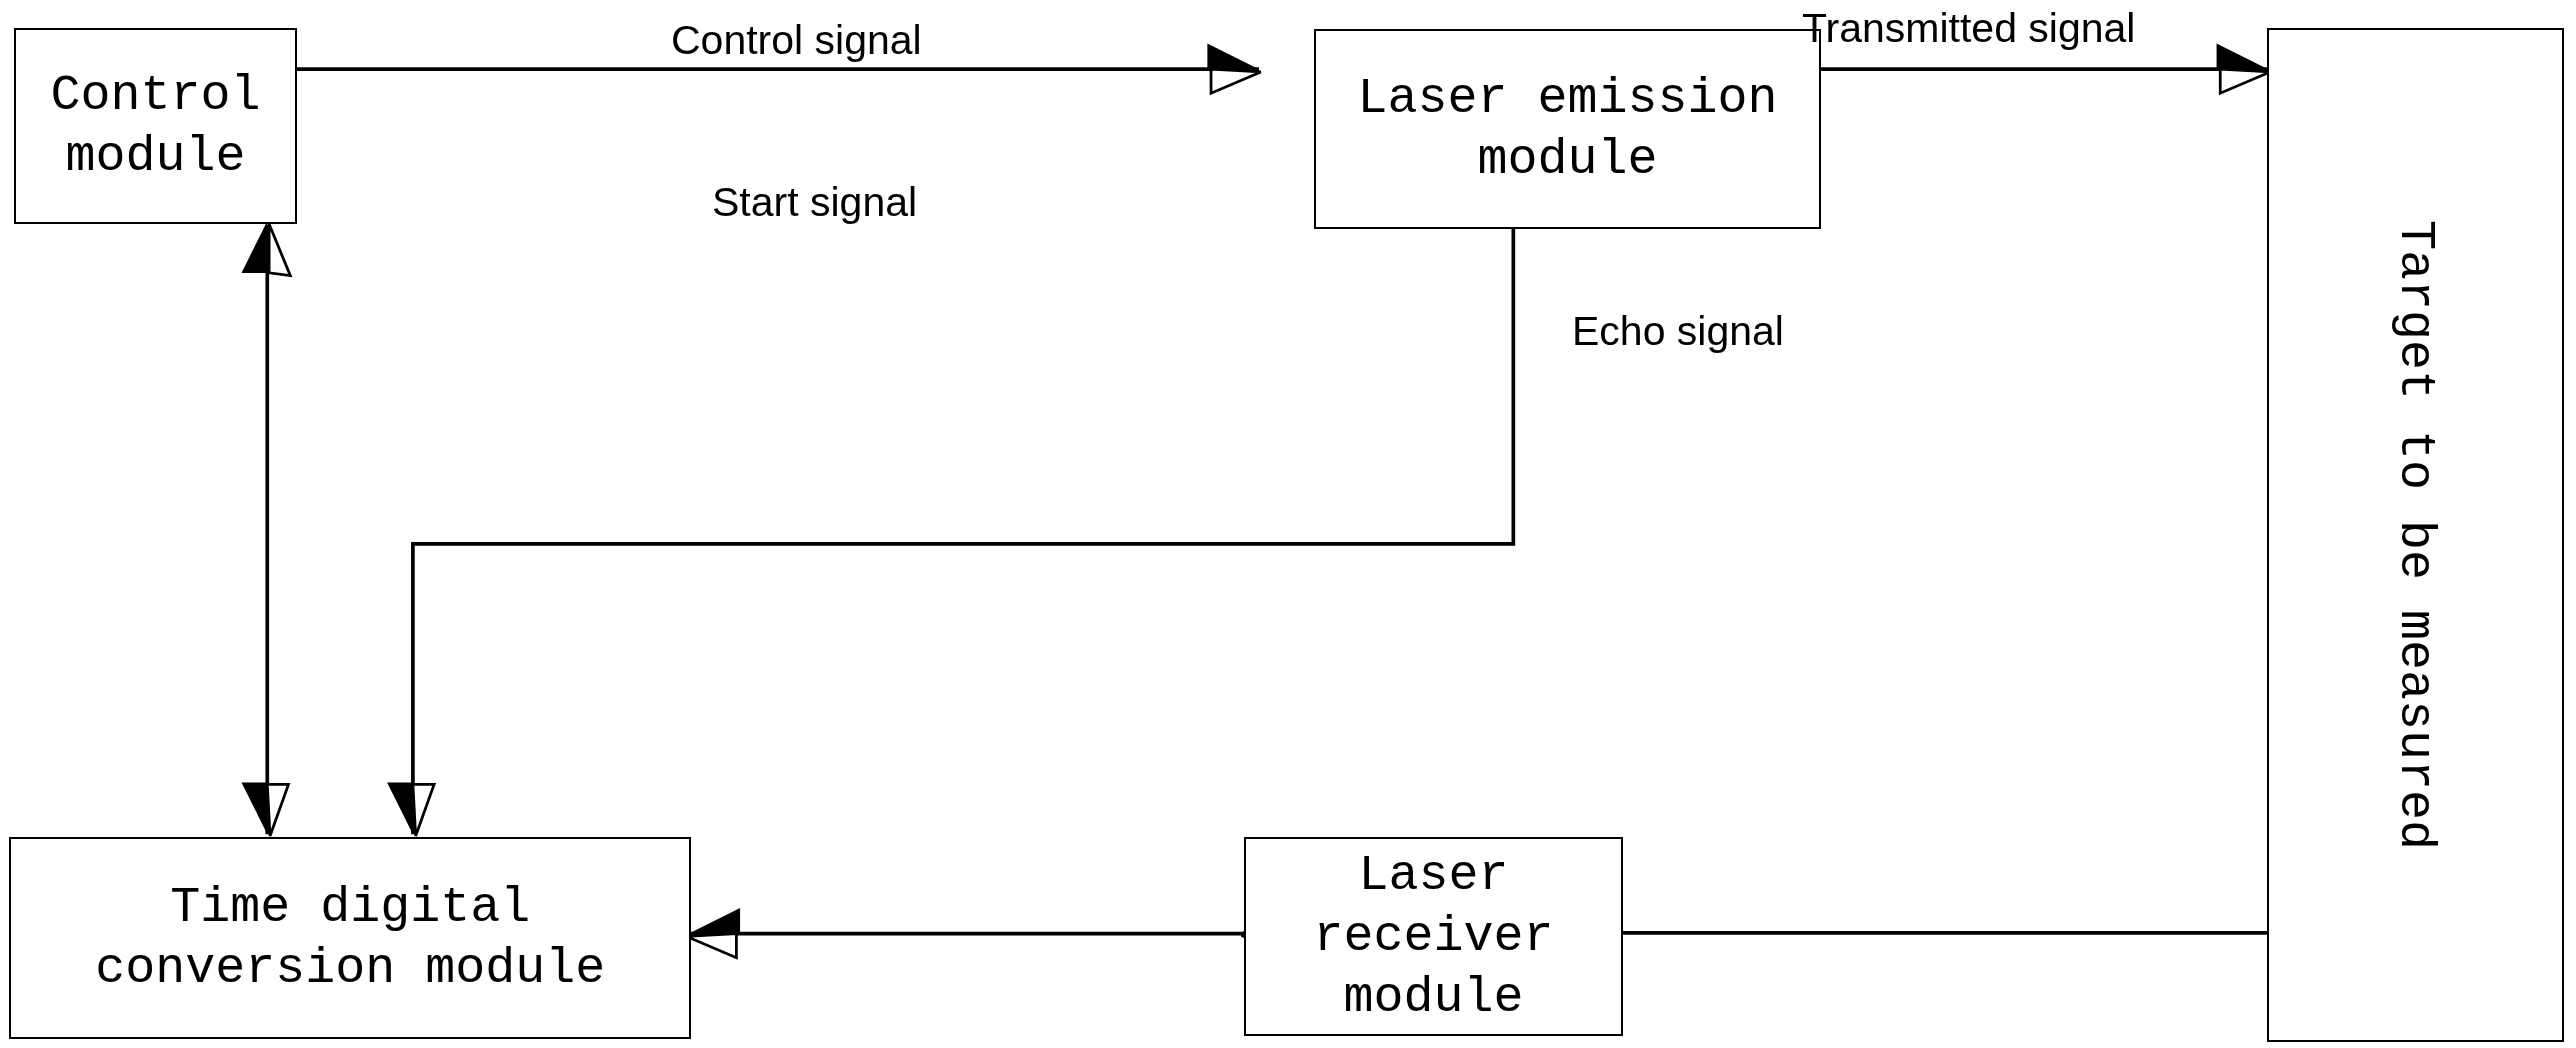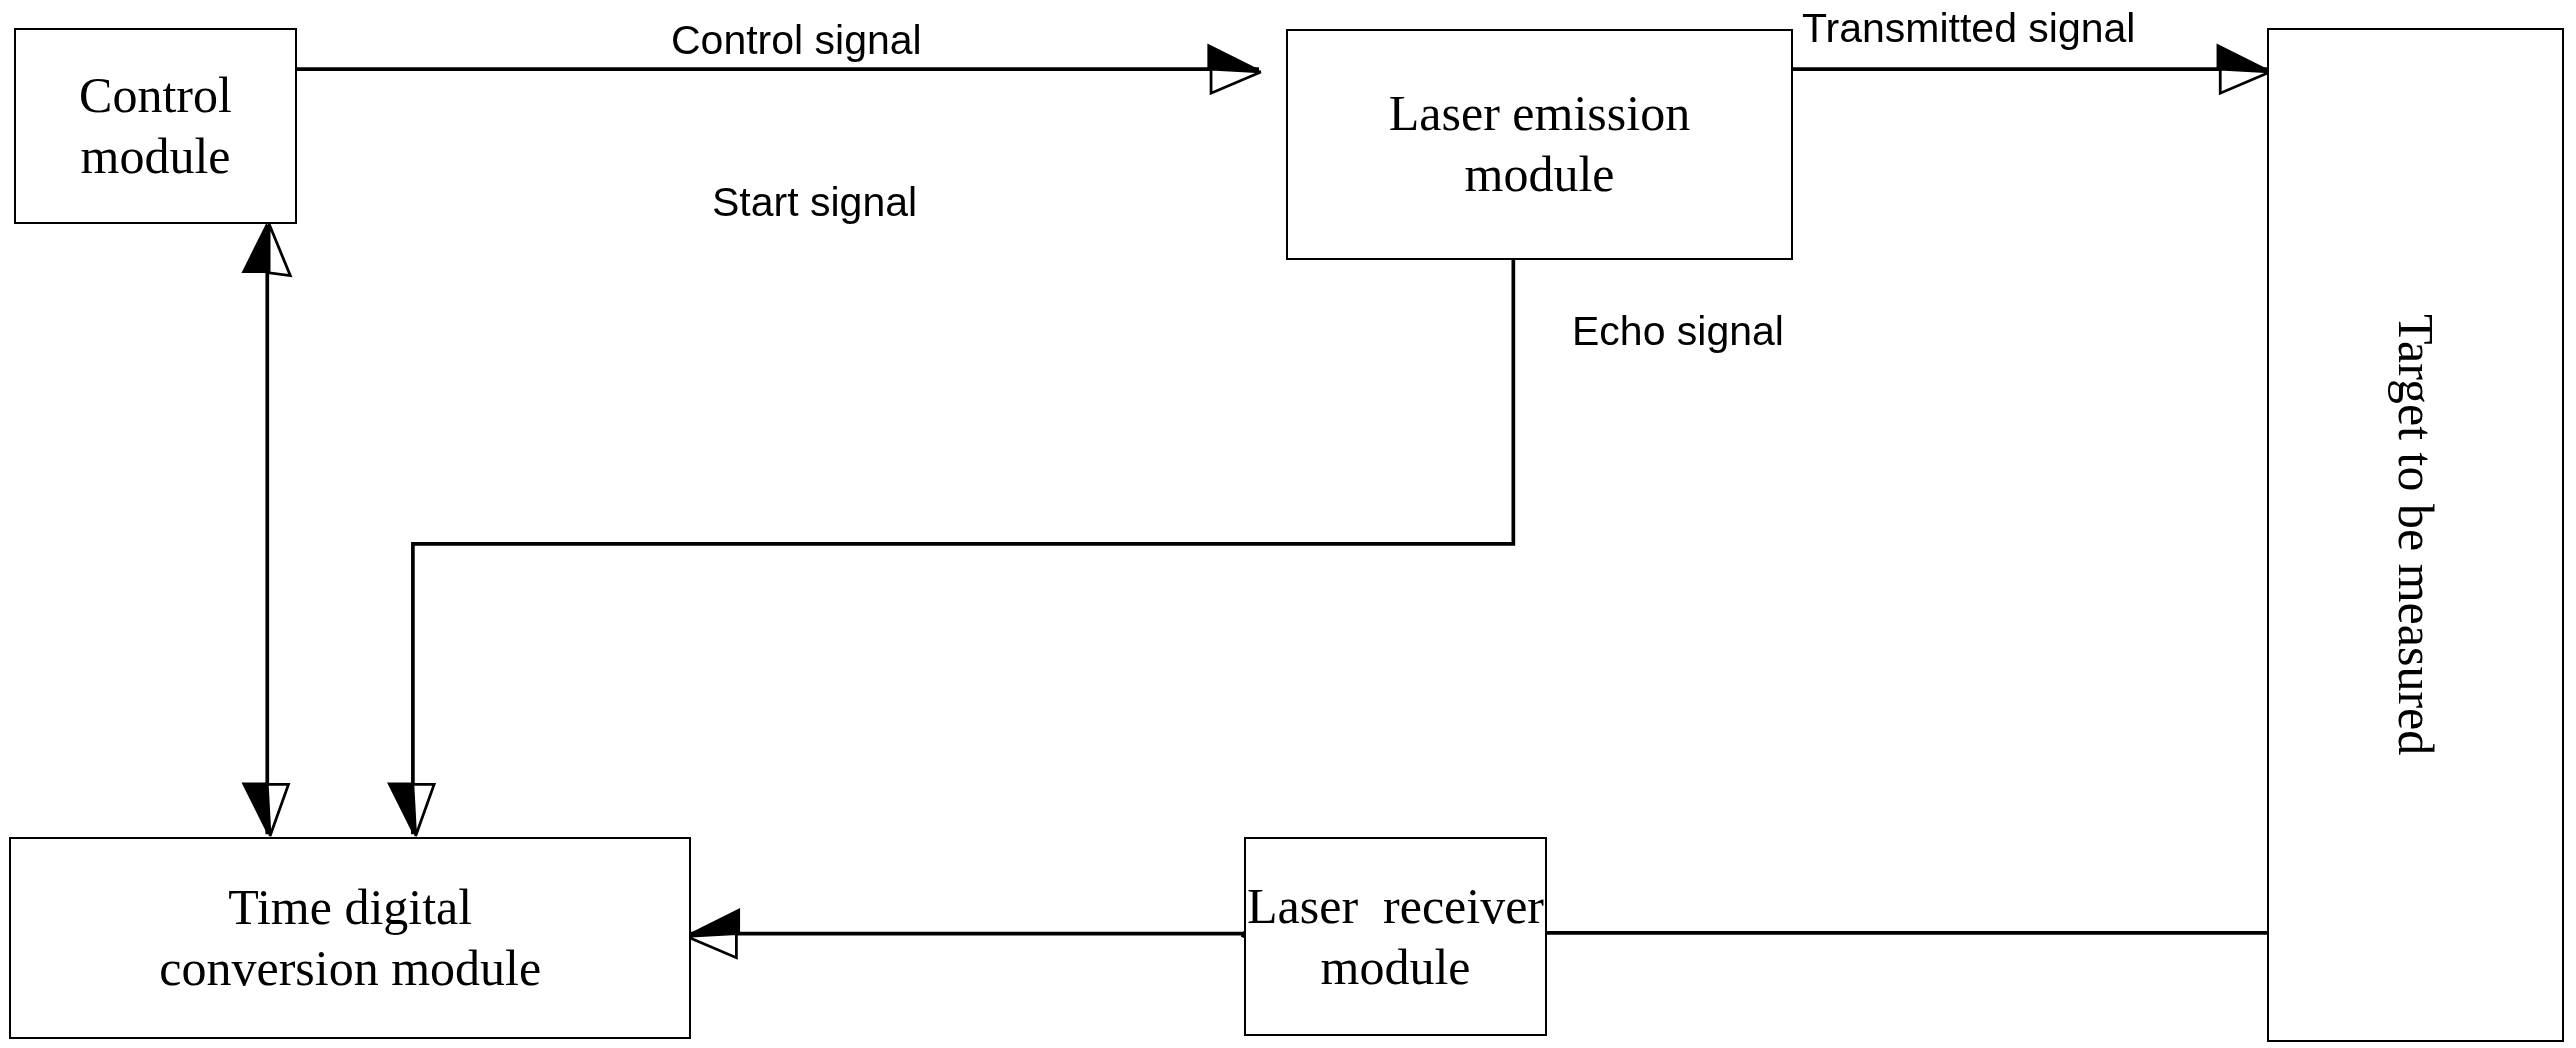--- a/index.html
+++ b/index.html
@@ -20,21 +20,21 @@
     box-sizing: border-box;
     border: 2.8px solid #000000;
     background: #ffffff;
     display: flex;
     align-items: center;
     justify-content: center;
     text-align: center;
     color: #000000;
     font-size: 50px;
     line-height: 1.22;
-    font-family: Liberation Serif, serif;
+    font-family: Liberation Mono, monospace;
     white-space: pre-wrap;
   }
   .node.vertical-text {
     writing-mode: vertical-rl;
     text-orientation: mixed;
   }
   .edge-label {
     position: absolute;
     color: #000000;
     font-size: 41px;
@@ -99,29 +99,29 @@
 
     <g>
       <line x1="1350" y1="1013" x2="747" y2="1013"></line>
       <polygon class="ahead-solid" points="803,985 747,1013 803,1013"></polygon>
       <polygon class="ahead-open" points="799,1013 745,1016 799,1039"></polygon>
     </g>
   </svg>
 
   <div class="node" style="left:14px; top:28px; width:283px; height:196px;">Control module</div>
 
-  <div class="node" style="left:1286px; top:28.6px; width:507px; height:231px;">Laser emission
+  <div class="node" style="left:1314px; top:28.6px; width:507px; height:200px;">Laser emission
 module</div>
 
   <div class="node vertical-text" style="left:2267px; top:28px; width:297px; height:1014px;">Target to be measured</div>
 
   <div class="node" style="left:9.2px; top:837px; width:682px; height:202px;text-align:center;">Time digital
 conversion module</div>
 
-  <div class="node" style="left:1244px; top:837px; width:303px; height:199px;">Laser  receiver
+  <div class="node" style="left:1244px; top:837px; width:379px; height:199px;">Laser  receiver
 module</div>
 
   <div class="edge-label" style="left:671px; top:7.4px;margin-top:12px;">Control signal</div>
 
   <div class="edge-label" style="left:1802px; top:7.4px;">Transmitted signal</div>
 
   <div class="edge-label" style="left:712px; top:181px;">Start signal</div>
 
 
   <div class="edge-label" style="left:1572px; top:310px;">Echo signal</div>

